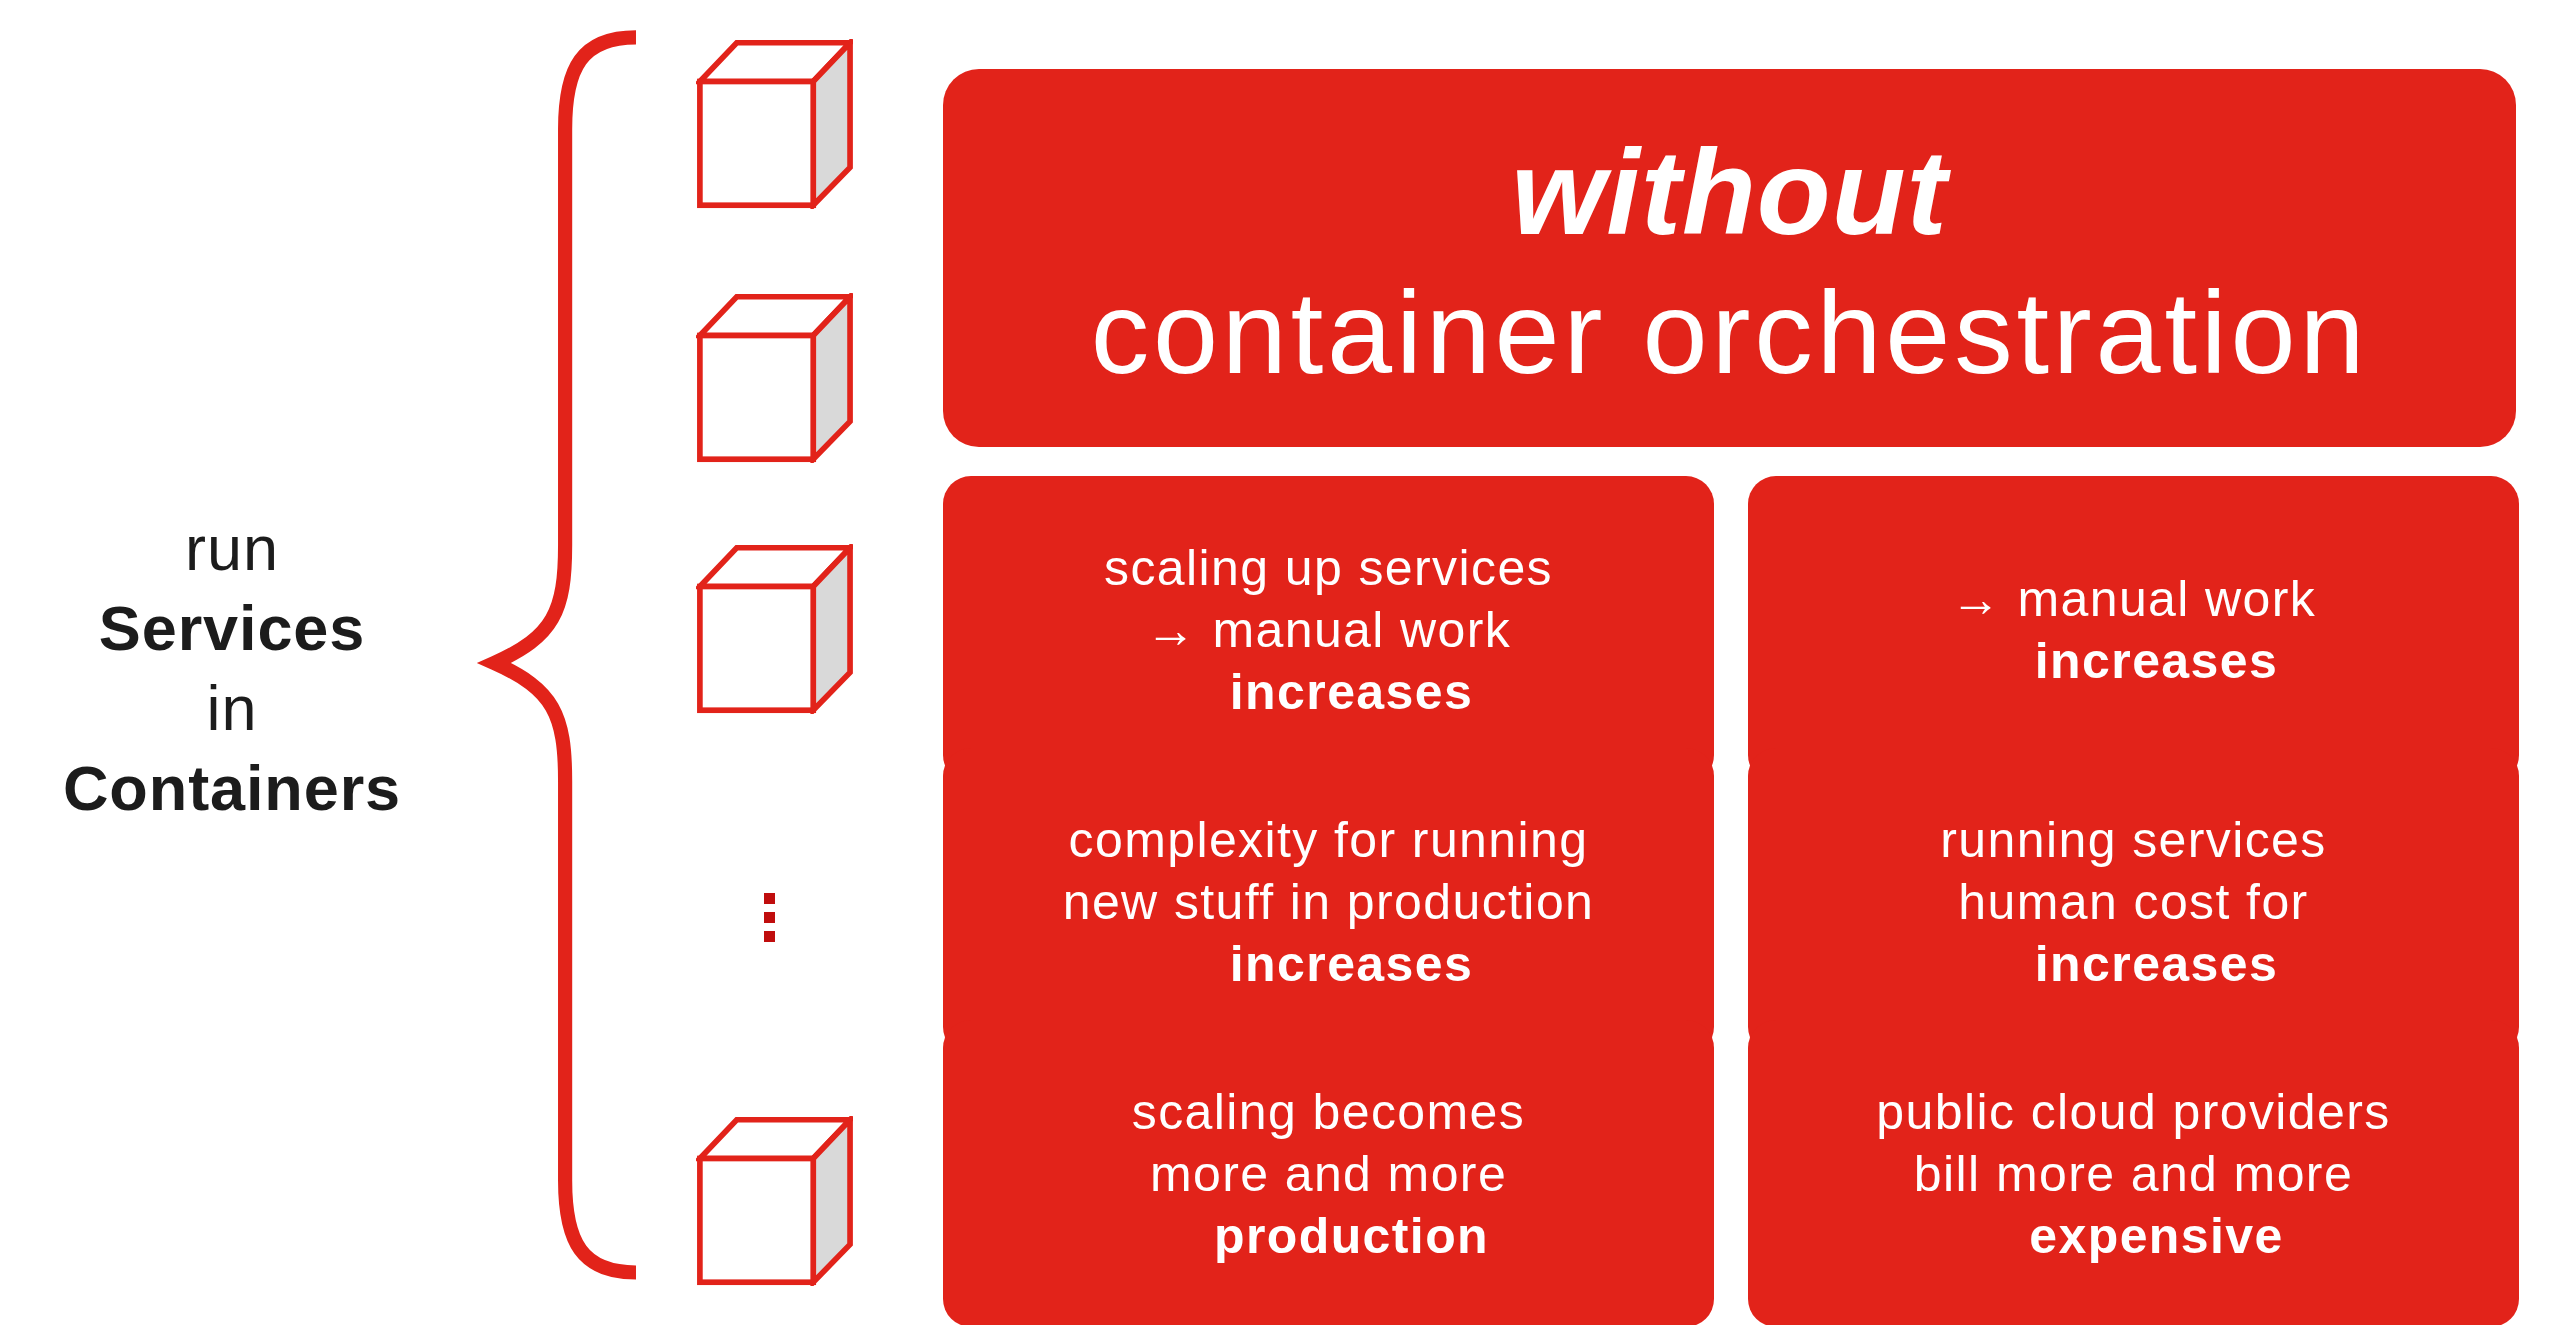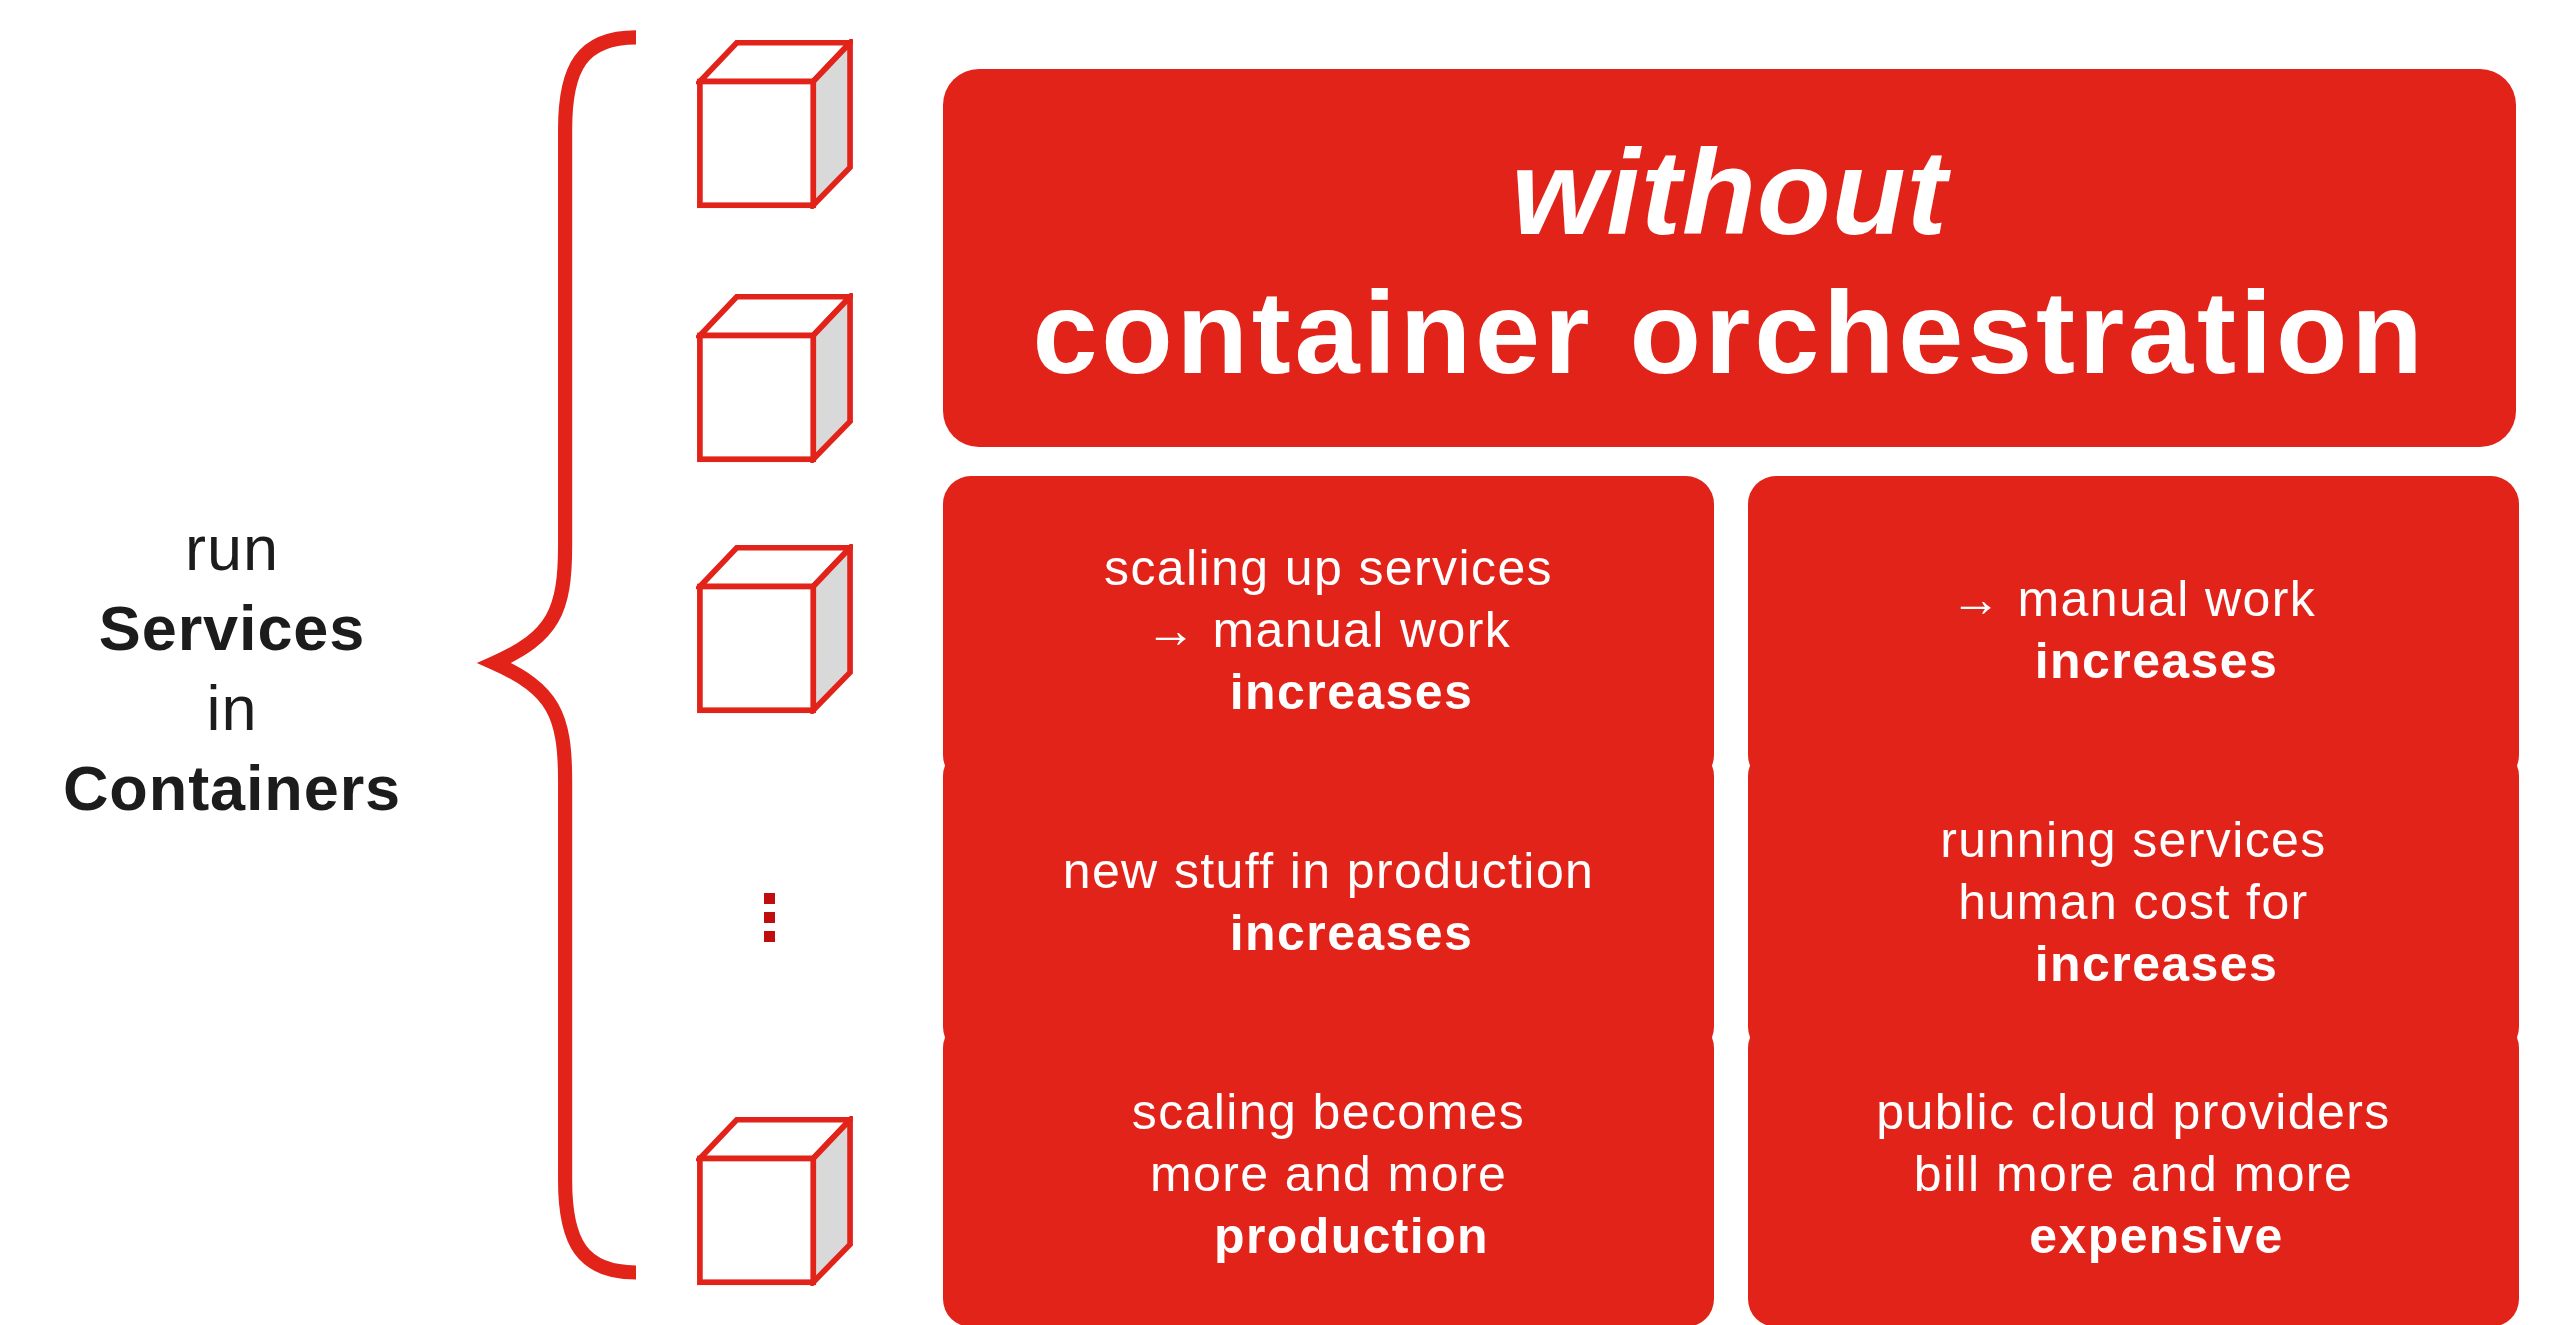--- a/index.html
+++ b/index.html
@@ -37,21 +37,21 @@
   .vdots{position:absolute;left:764px;top:893px;width:11.4px;}
   .vdots i{display:block;width:11.4px;height:11.4px;margin-bottom:7.6px;background:var(--dots-red);}
   
   .title-box{
     position:absolute;left:943px;top:69px;width:1573px;height:378px;
     background:var(--red);border-radius:36px;
     display:flex;flex-direction:column;align-items:center;justify-content:center;
     color:var(--card-text);text-align:left;padding-top:9.5px;box-sizing:border-box;
   }
   .title-em{font-size:121px;line-height:140px;font-weight:bold;font-style:italic;letter-spacing:0.9px;}
-  .title-main{font-size:117px;line-height:142px;font-weight:700;letter-spacing:3.8px;}
+  .title-main{font-size:117px;line-height:142px;font-weight:400;letter-spacing:3.8px;}
   
   .card{
     position:absolute;width:771px;height:307px;background:var(--red);border-radius:28px;
     display:flex;flex-direction:column;align-items:center;justify-content:center;
     color:var(--card-text);text-align:center;
     font-size:50px;line-height:62px;font-weight:400;letter-spacing:1.4px;
   }
   .card .em{font-weight:bold;margin-left:46px;}
   .col-l{left:943px;} .col-r{left:1748px;}
   .row-1{top:476px;} .row-2{top:748px;} .row-3{top:1020px;}
@@ -109,20 +109,21 @@
     <div>→ manual work</div>
     <div class="em">increases</div>
   </div>
 
   <div class="card col-r row-1">
     <div>→ manual work</div>
     <div class="em">increases</div>
   </div>
 
   <div class="card col-l row-2">
+    <div>complexity for running</div>
     <div>new stuff in production</div>
     <div class="em">increases</div>
   </div>
 
   <div class="card col-r row-2">
     <div>running services</div>
     <div>human cost for</div>
     <div class="em">increases</div>
   </div>
 

